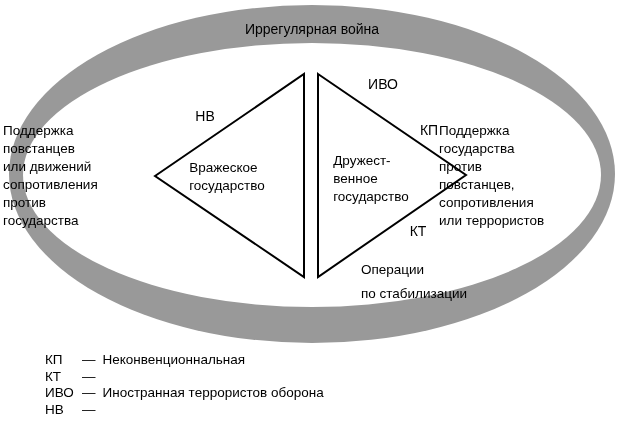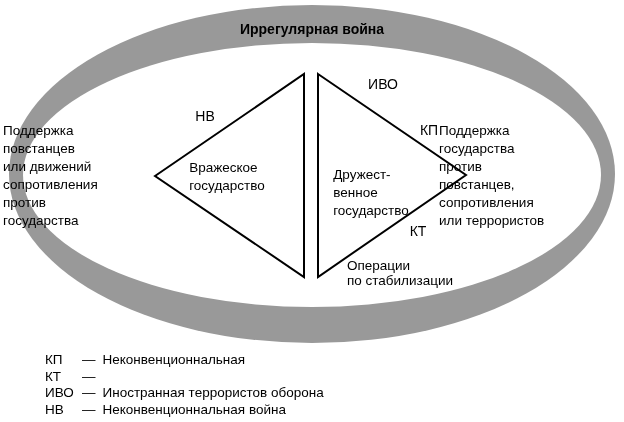--- a/index.html
+++ b/index.html
@@ -22,31 +22,30 @@
     transform: translateX(-50%);
   }
   .title-txt {
     position: absolute;
     left: 312px;
     top: 21px;
     transform: translateX(-50%);
     font-size: 14px;
     line-height: 17px;
     white-space: nowrap;
-    font-weight: bold;
   }
   .edge-label {
     position: absolute;
     transform: translateX(-50%);
     font-size: 14px;
     line-height: 15px;
     white-space: nowrap;
   }
   .side-block { width: 170px; }
-  .stab-txt { line-height: 15px; }
+  .stab-txt { line-height: 24px; margin-left: 14px; }
   .legend {
     position: absolute;
     left: 45px;
     top: 352px;
     font-size: 13.5px;
     line-height: 16.5px;
   }
   .legend-row { display: flex; }
   .legend-abbr { display: inline-block; width: 37px; }
   .legend-dash { display: inline-block; margin-right: 7px; }
@@ -78,21 +77,21 @@
   <div class="txt side-block" style="left:524px; top:122px;">Поддержка
 государства
 против
 повстанцев,
 сопротивления
 или террористов</div>
 
   <div class="txt" style="left:227px; top:159px;">Вражеское
 государство</div>
 
-  <div class="txt" style="left:371px; top:152px;margin-top:14px;">Дружест-
+  <div class="txt" style="left:371px; top:152px;">Дружест-
 венное
 государство</div>
 
   <div class="edge-label" style="left:205px; top:109px;">НВ</div>
 
   <div class="edge-label" style="left:383px; top:77px;">ИВО</div>
 
   <div class="edge-label" style="left:429px; top:123px;">КП</div>
 
   <div class="edge-label" style="left:418px; top:224px;">КТ</div>
@@ -111,17 +110,16 @@
       <span class="legend-dash">—</span>
     </div>
     <div class="legend-row">
       <span class="legend-abbr">ИВО</span>
       <span class="legend-dash">—</span>
       <span class="legend-def">Иностранная террористов оборона</span>
     </div>
     <div class="legend-row">
       <span class="legend-abbr">НВ</span>
       <span class="legend-dash">—</span>
-      <span class="legend-def">Неконвенционнальная война</span>
     </div>
   </div>
 
 </div>
 
 </body></html>

